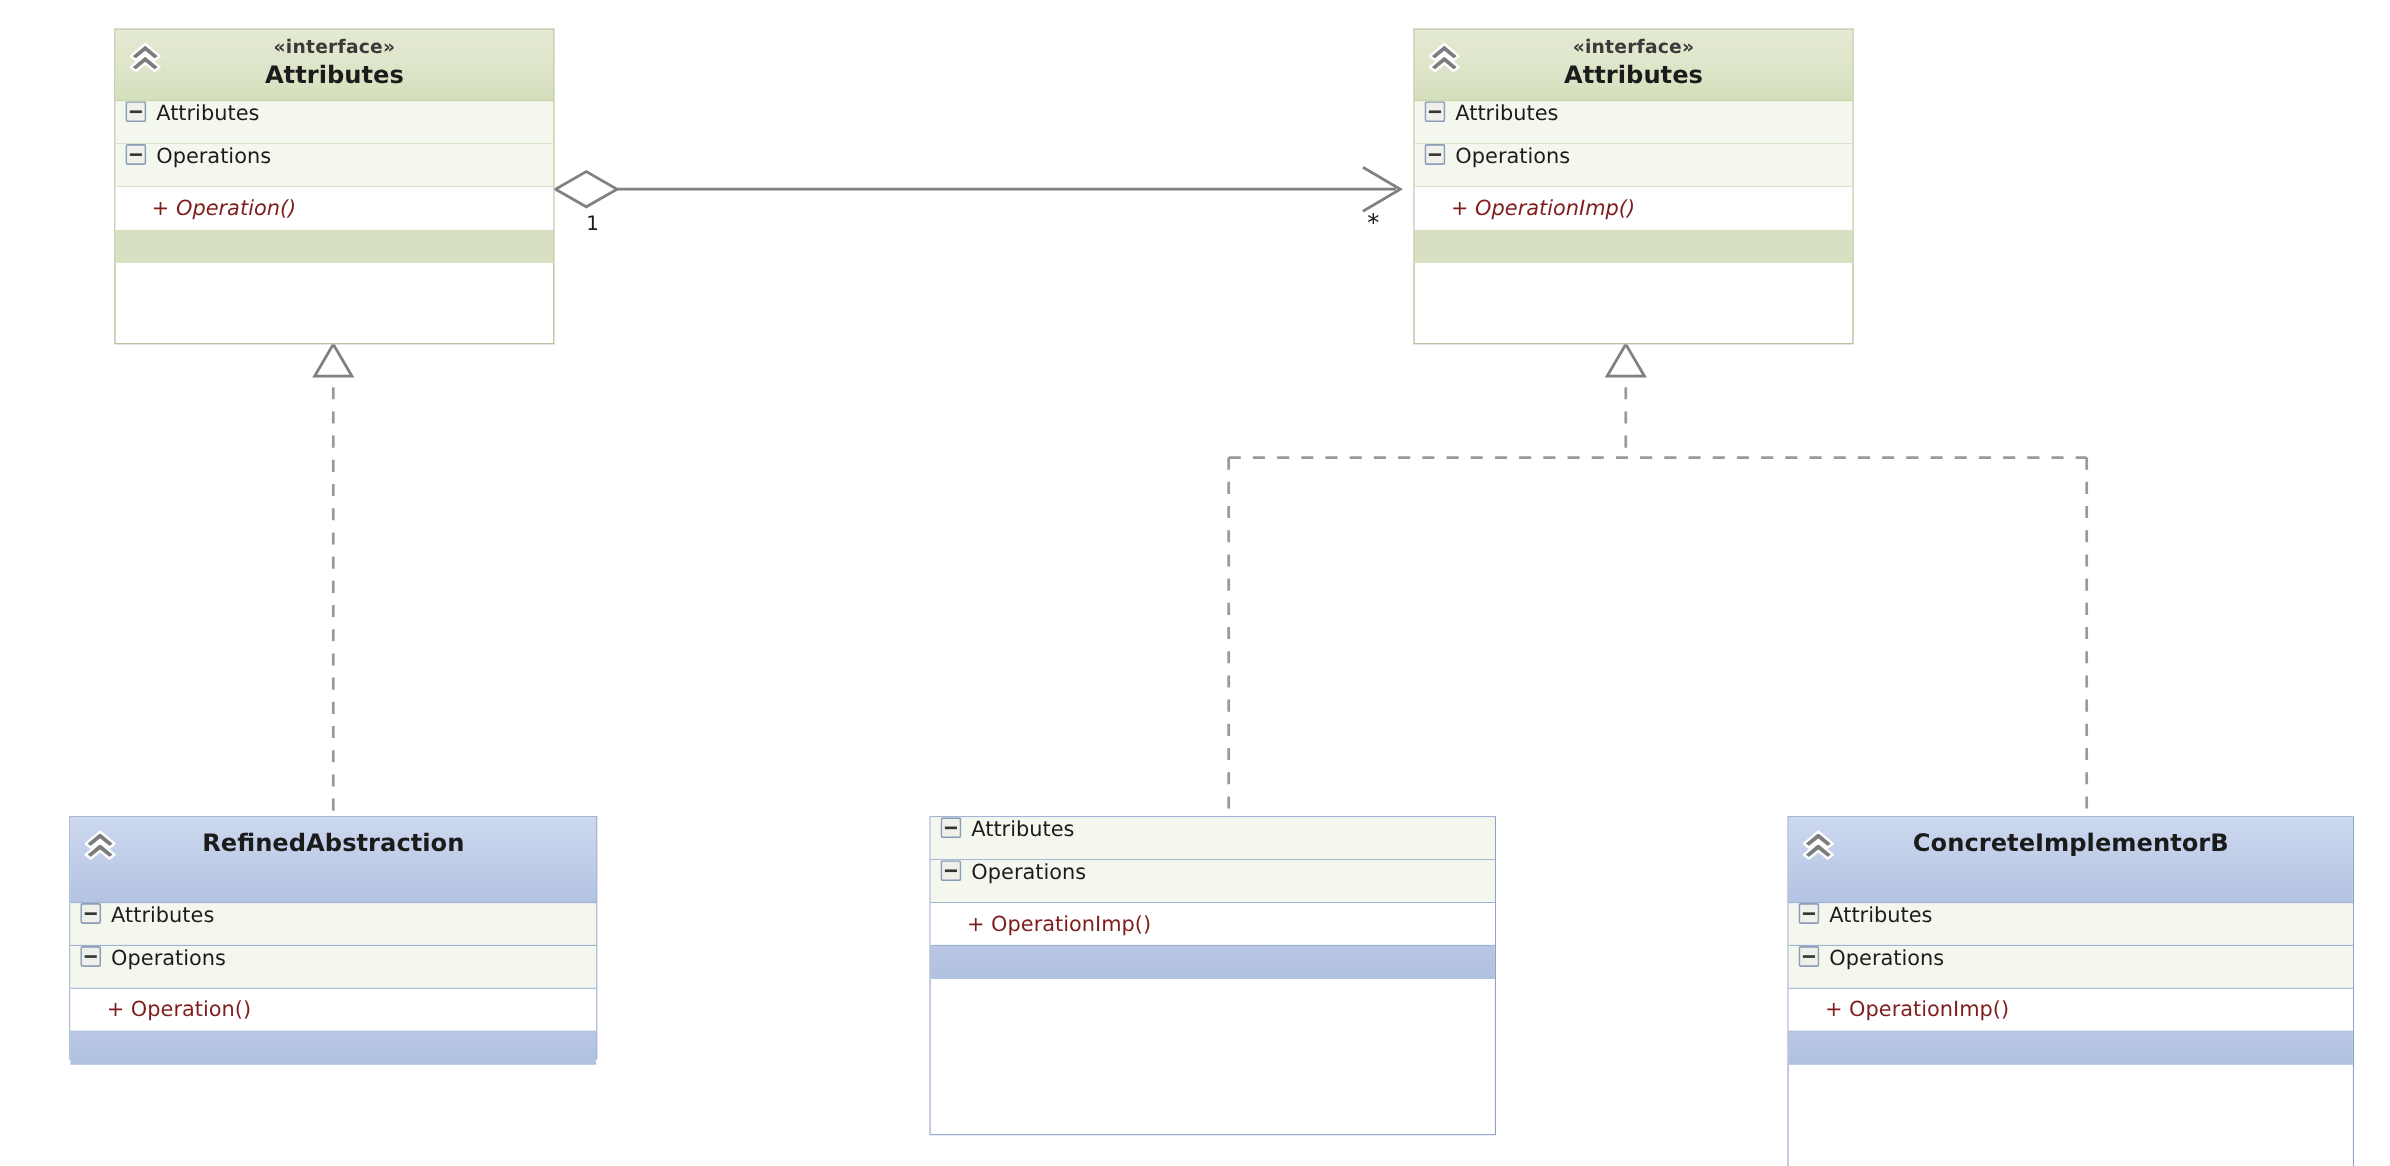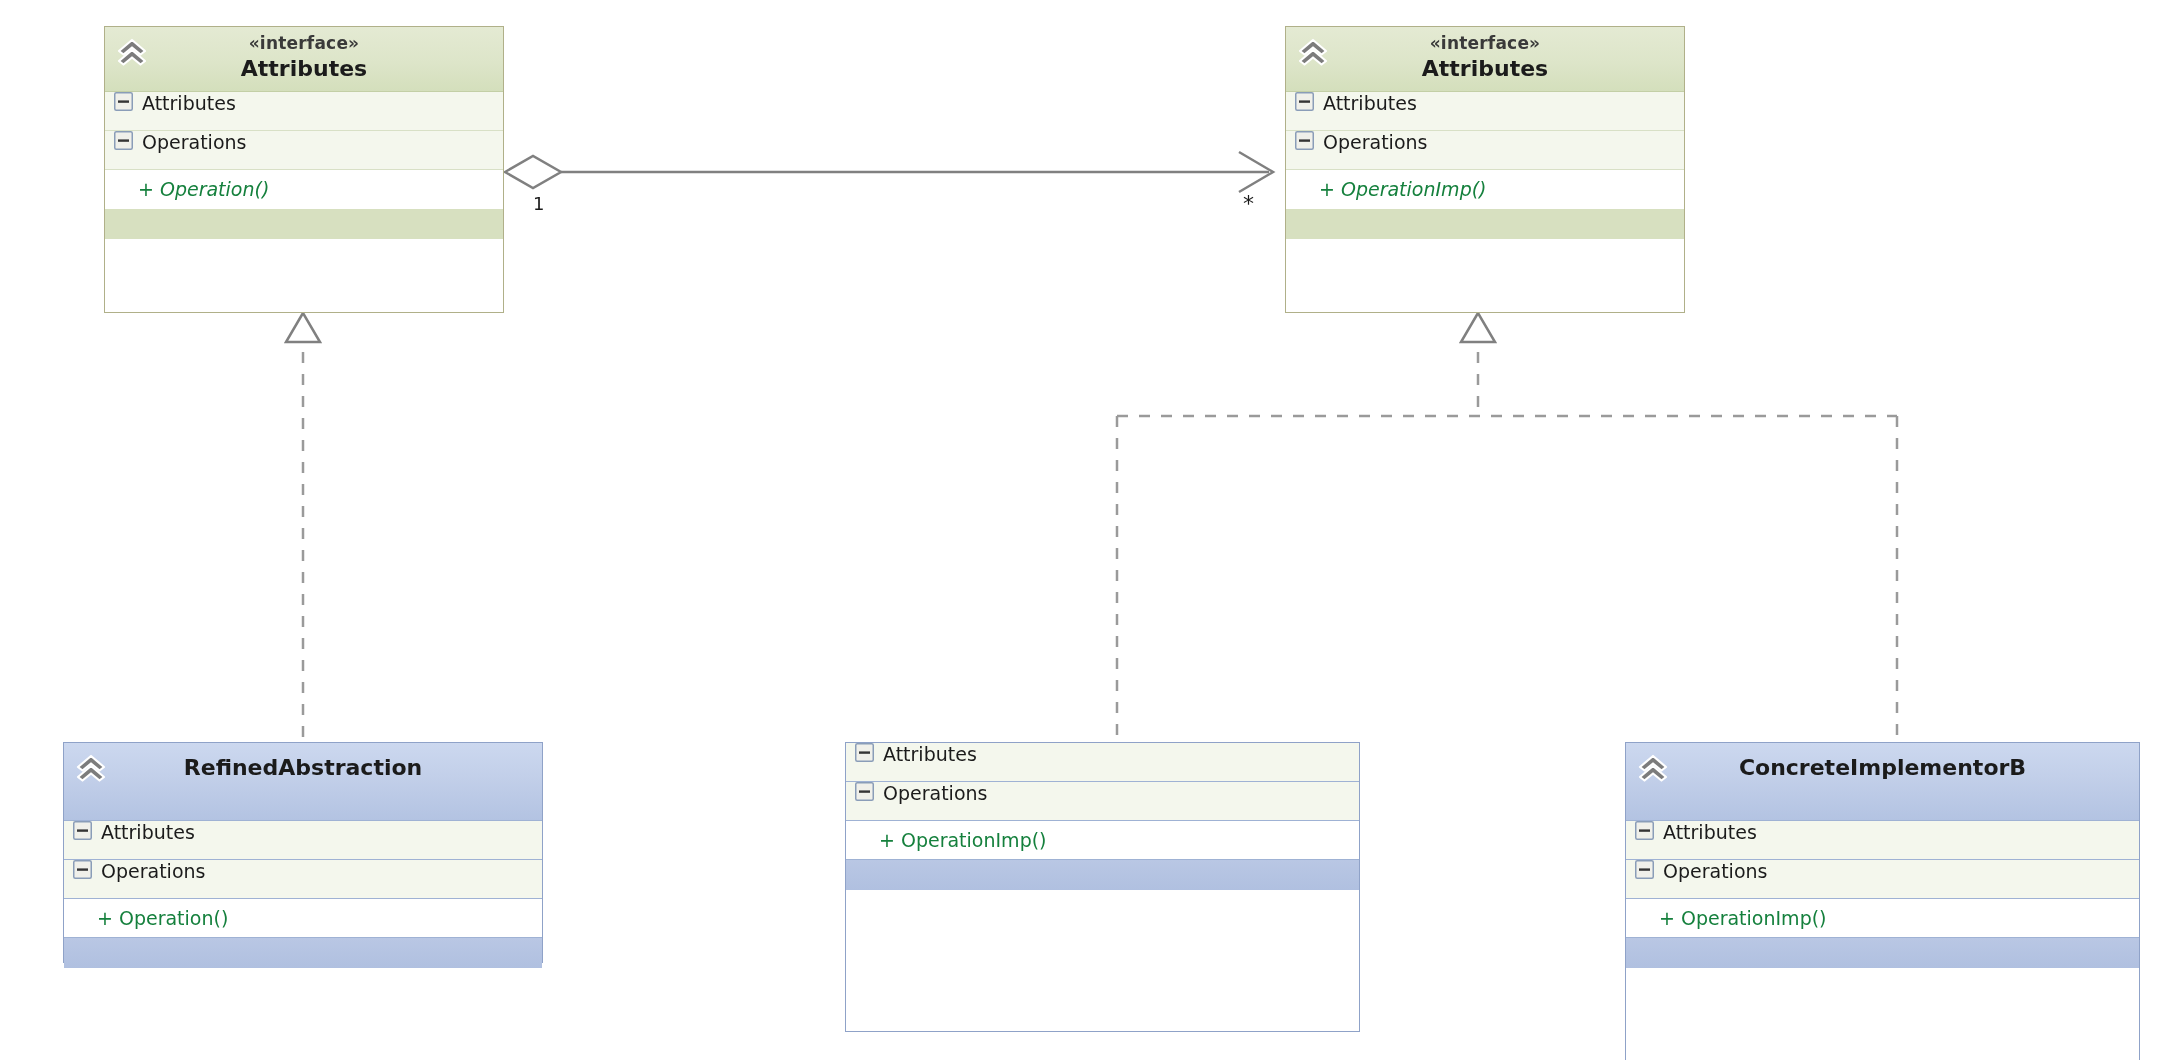--- a/index.html
+++ b/index.html
@@ -144,21 +144,21 @@
   
   .member-row {
     display: flex;
     align-items: center;
     height: 39px;
     padding-left: 33px;
     box-sizing: border-box;
   }
   .member-text {
     font-size: 19px;
-    color: #15803d;
+    color: #7f1d1d;
     line-height: 22px;
   }
   .iface .member-text {
     font-style: italic;
   }
 
   
   .multiplicity {
     position: absolute;
     z-index: 3;

